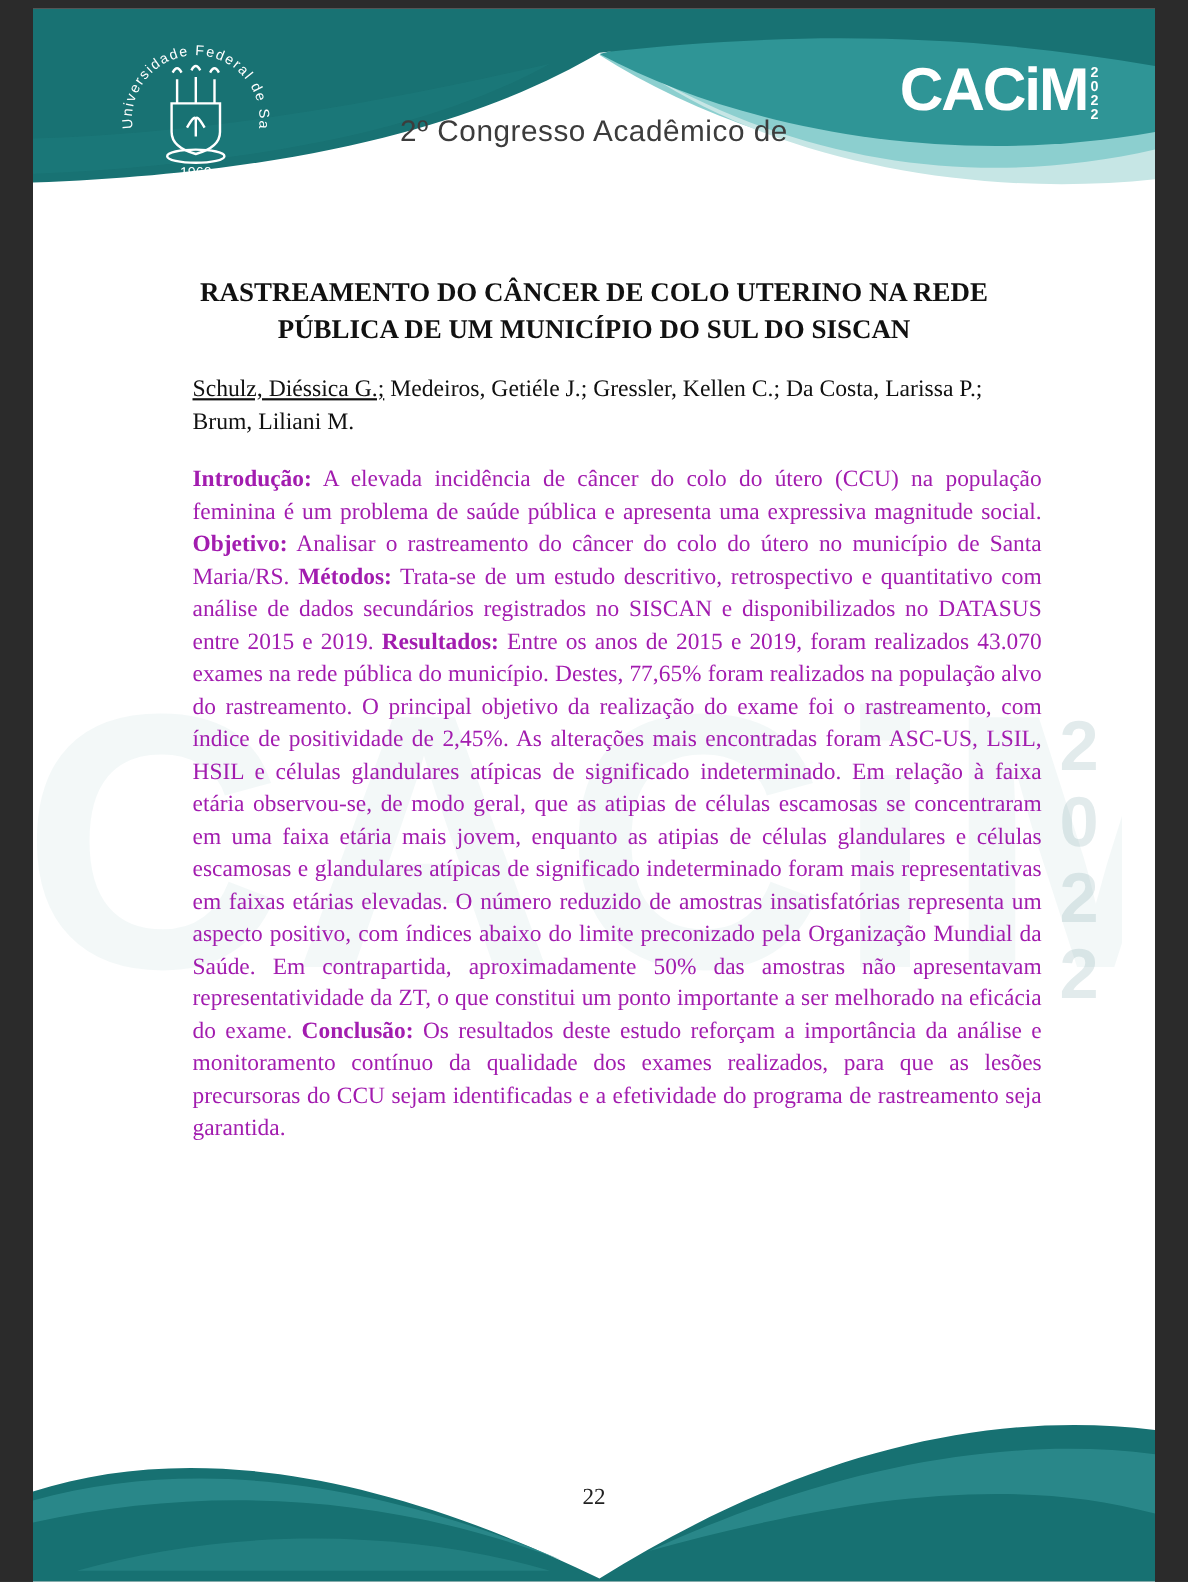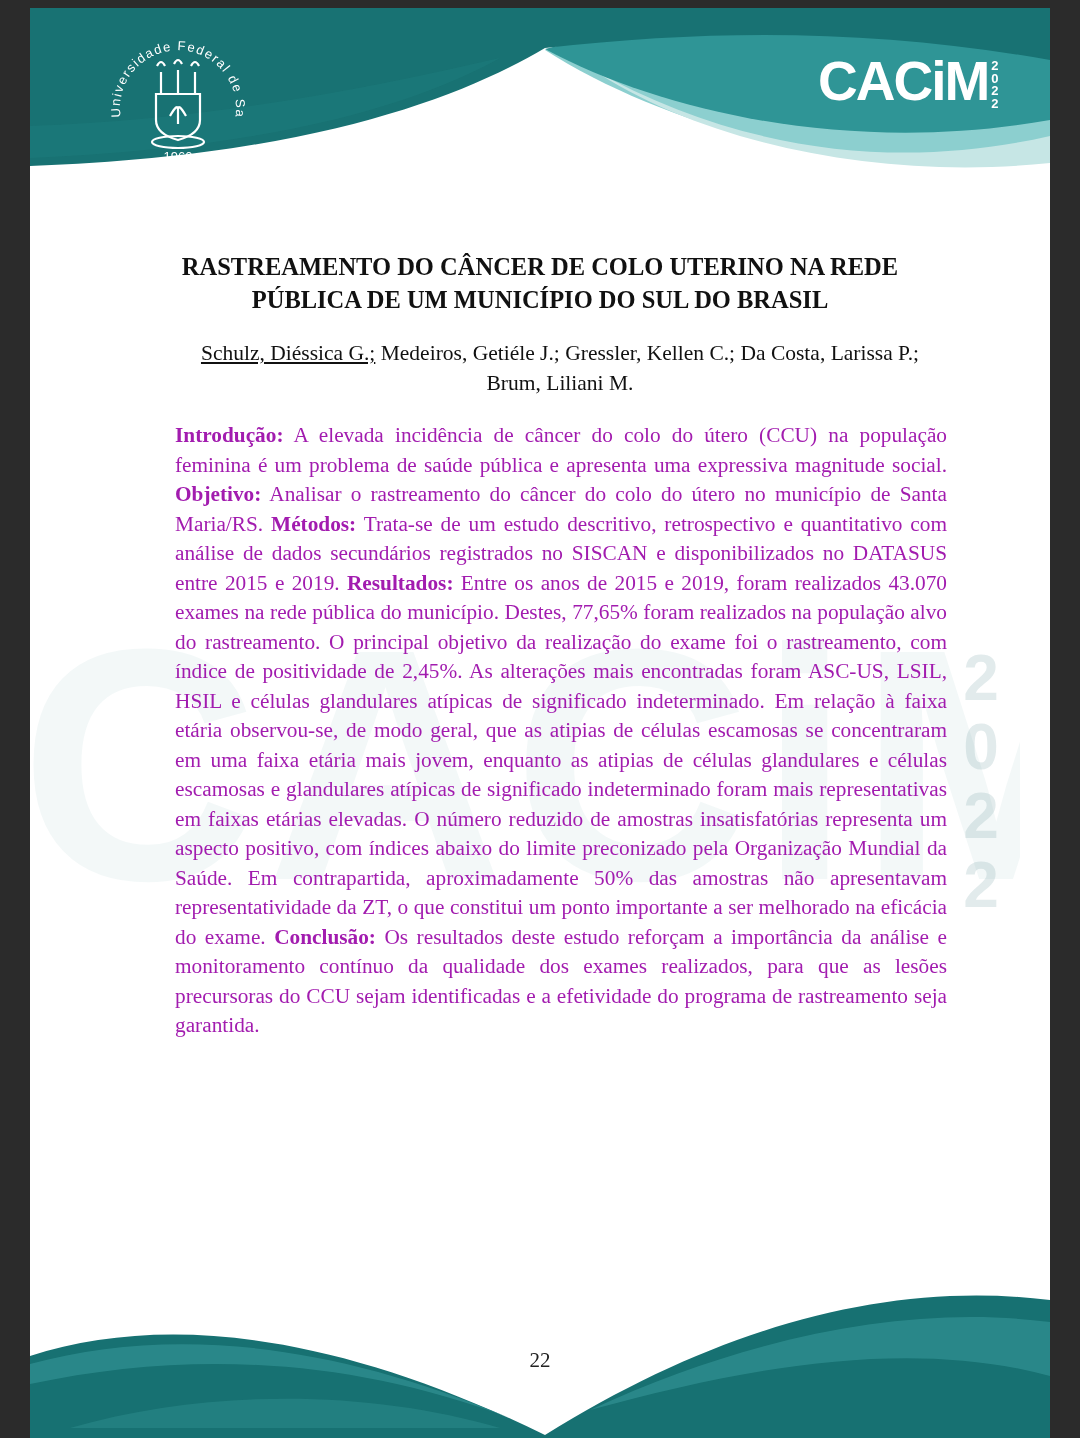--- a/index.html
+++ b/index.html
@@ -87,21 +87,20 @@
   
   .doc-title {
     position: absolute; top: 242px; left: 130px; width: 760px;
     text-align: center;
     font-weight: 700;
     font-size: 24.5px; line-height: 33px;
     color: #111111;
   }
   .authors {
     position: absolute; top: 330px; left: 145px; width: 770px;
-    text-align: center;
     font-size: 21.5px; line-height: 30px;
     color: #111111;
   }
   .authors .underlined { text-decoration: underline; }
   .abstract {
     position: absolute; top: 413px; left: 145px; width: 772px;
     text-align: justify;
     font-size: 21.3px; line-height: 29.5px;
     color: #a21caf;
   }
@@ -164,33 +163,34 @@
         <path d="M57,48 L57,70 M74,46 L74,70 M91,48 L91,70"></path>
         <path d="M53,42 q4,-8 8,0 M70,40 q4,-8 8,0 M87,42 q4,-8 8,0"></path>
         <path d="M52,70 L96,70 L96,96 Q96,110 74,116 Q52,110 52,96 Z"></path>
         <path d="M66,92 q8,-14 8,-6 q0,-8 8,6 M74,86 L74,100"></path>
         <ellipse cx="74" cy="118" rx="26" ry="6"></ellipse>
       </g>
       <text x="74" y="137" text-anchor="middle" font-family="Liberation Sans, sans-serif" font-size="13" fill="#ffffff">1960</text>
     </svg>
 
     <div class="congress-title">
+      <div>2º Congresso Acadêmico de</div>
     </div>
 
     <div class="cacim-logo">
       <span class="cacim-text">CACiM</span>
       <span class="cacim-year">
         <span>2</span>
         <span>0</span>
         <span>2</span>
         <span>2</span>
       </span>
     </div>
 
-    <div class="doc-title">RASTREAMENTO DO CÂNCER DE COLO UTERINO NA REDE PÚBLICA DE UM MUNICÍPIO DO SUL DO BRASIL</div>
+    <div class="doc-title">RASTREAMENTO DO CÂNCER DE COLO UTERINO NA REDE PÚBLICA DE UM MUNICÍPIO DO SUL DO SISCAN</div>
 
     <div class="authors"><span class="underlined">Schulz, Diéssica G.;</span><span> Medeiros, Getiéle J.; Gressler, Kellen C.; Da Costa, Larissa P.; Brum, Liliani M.</span></div>
 
     <div class="abstract"><b>Introdução:</b><span> A elevada incidência de câncer do colo do útero (CCU) na população feminina é um problema de saúde pública e apresenta uma expressiva magnitude social. </span><b>Objetivo:</b><span> Analisar o rastreamento do câncer do colo do útero no município de Santa Maria/RS. </span><b>Métodos:</b><span> Trata-se de um estudo descritivo, retrospectivo e quantitativo com análise de dados secundários registrados no SISCAN e disponibilizados no DATASUS entre 2015 e 2019. </span><b>Resultados:</b><span> Entre os anos de 2015 e 2019, foram realizados 43.070 exames na rede pública do município. Destes, 77,65% foram realizados na população alvo do rastreamento. O principal objetivo da realização do exame foi o rastreamento, com índice de positividade de 2,45%. As alterações mais encontradas foram ASC-US, LSIL, HSIL e células glandulares atípicas de significado indeterminado. Em relação à faixa etária observou-se, de modo geral, que as atipias de células escamosas se concentraram em uma faixa etária mais jovem, enquanto as atipias de células glandulares e células escamosas e glandulares atípicas de significado indeterminado foram mais representativas em faixas etárias elevadas. O número reduzido de amostras insatisfatórias representa um aspecto positivo, com índices abaixo do limite preconizado pela Organização Mundial da Saúde. Em contrapartida, aproximadamente 50% das amostras não apresentavam representatividade da ZT, o que constitui um ponto importante a ser melhorado na eficácia do exame. </span><b>Conclusão:</b><span> Os resultados deste estudo reforçam a importância da análise e monitoramento contínuo da qualidade dos exames realizados, para que as lesões precursoras do CCU sejam identificadas e a efetividade do programa de rastreamento seja garantida.</span></div>
 
 
     <div class="page-number">22</div>
 
     <svg class="footer-waves" viewBox="0 0 1020 160" preserveAspectRatio="none">
       <path d="M0,78 C130,36 300,52 515,157 C690,48 860,2 1020,22 L1020,160 L0,160 Z" fill="#177172"></path>

